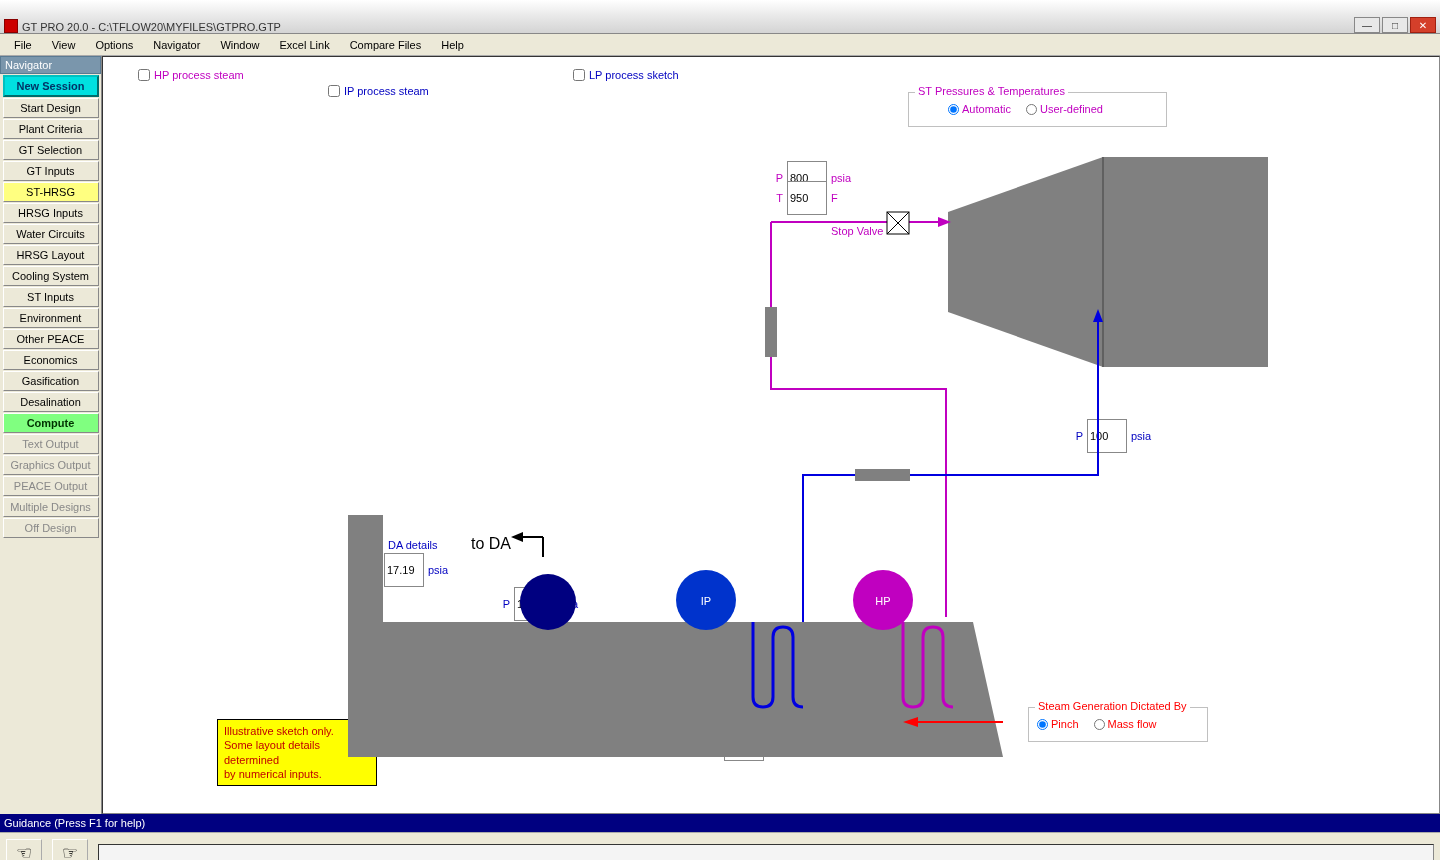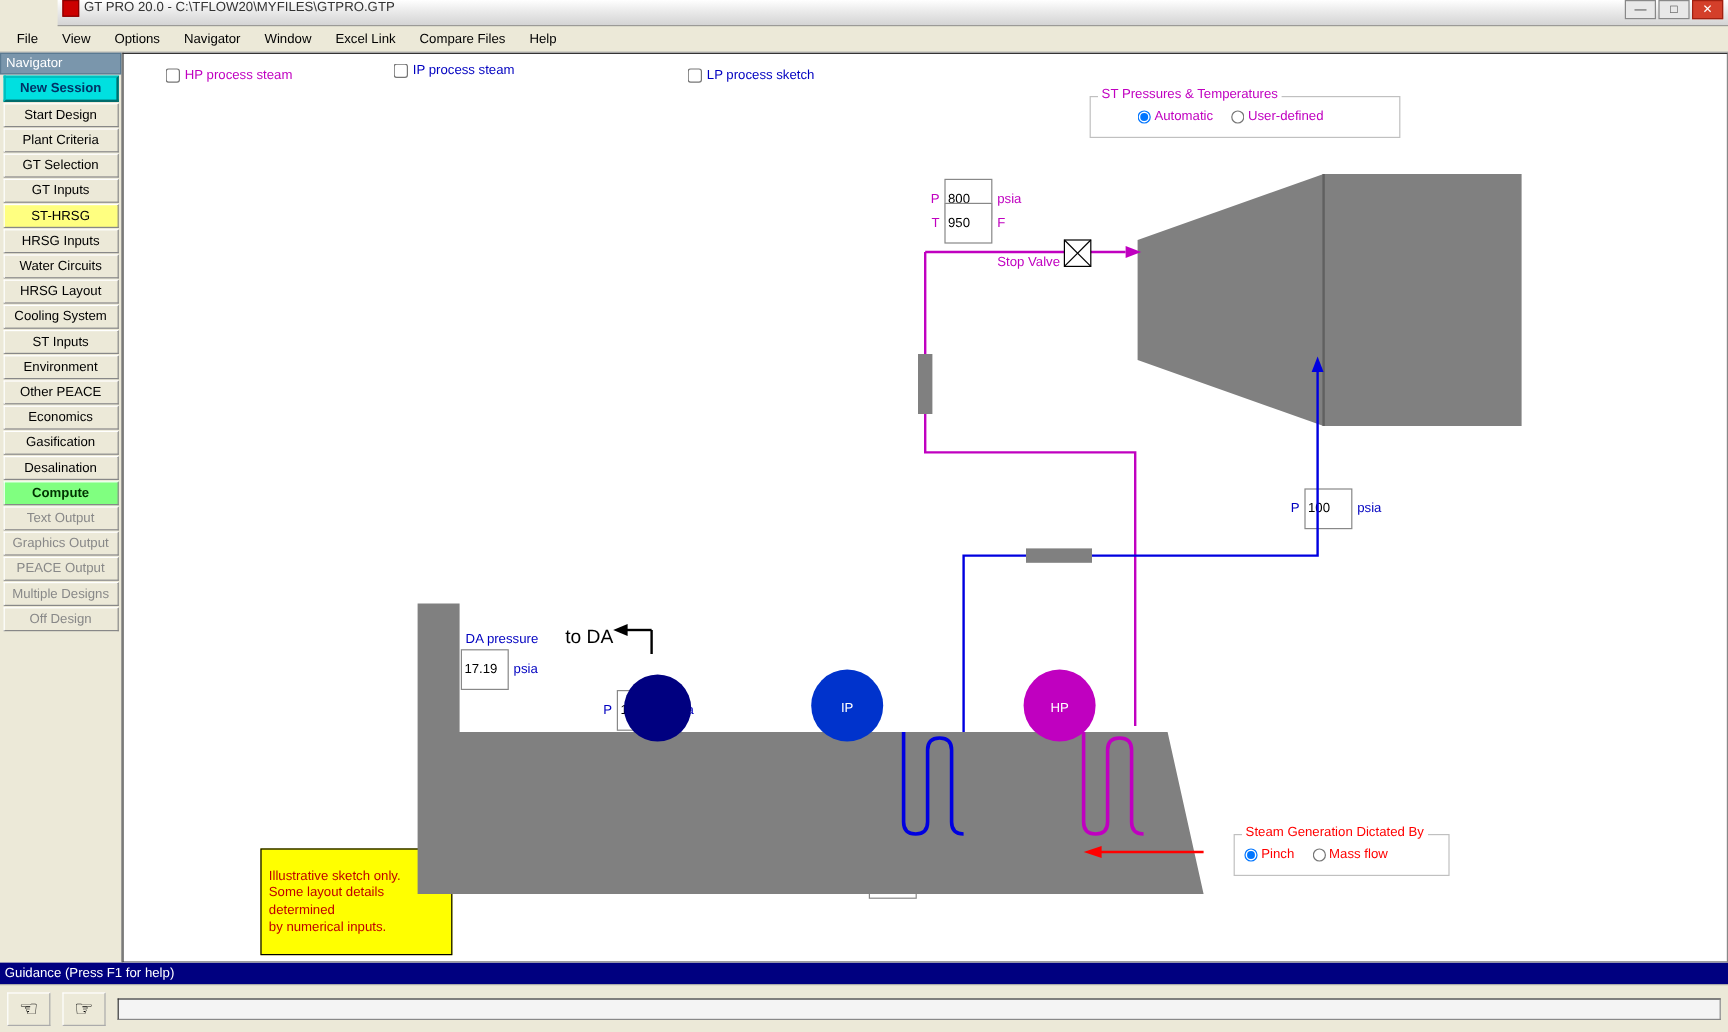--- a/index.html
+++ b/index.html
@@ -1,17 +1,17 @@
 <!DOCTYPE html>
 <html><head>
 <meta charset="utf-8">
 <style>
 *{box-sizing:border-box;margin:0;padding:0;font-family:"MS Sans Serif",Tahoma,Arial,sans-serif;font-size:11px;}
 body{background:#ece9d8;overflow:hidden;width:1440px;height:860px;}
-.titlebar{height:22px;background:linear-gradient(180deg,#ffffff 0%,#e8e8e8 50%,#d4d4d4 100%);border-bottom:1px solid #888;display:flex;align-items:flex-start;padding:0 4px;color:#333;margin-left:48px;}
+.titlebar{height:34px;background:linear-gradient(180deg,#ffffff 0%,#e8e8e8 50%,#d4d4d4 100%);border-bottom:1px solid #888;display:flex;align-items:flex-end;padding:0 4px;color:#333;}
 .titlebar .icon{width:14px;height:14px;background:#c00;margin-right:4px;border:1px solid #800;}
 .titlebar .title{flex:1;}
 .winbtns{display:flex;gap:2px;}
 .winbtn{width:26px;height:16px;border:1px solid #888;background:#e8e8e8;display:flex;align-items:center;justify-content:center;font-size:10px;}
 .winbtn.close{background:#d43f2a;color:#fff;border-color:#a02010;}
 .menubar{height:22px;background:#ece9d8;display:flex;align-items:center;padding:0 4px;border-bottom:1px solid #aaa;}
 .menubar span{padding:2px 10px;cursor:default;}
 .main{display:flex;height:calc(100% - 22px - 22px - 18px - 40px);}
 .navpanel{width:102px;background:#ece9d8;border-right:1px solid #888;}
 .navhead{background:#7a96ac;color:#fff;padding:2px 4px;border:1px solid #5a7a92;}
@@ -32,21 +32,21 @@
 .radio input{width:11px;height:11px;}
 .inputrow{position:absolute;display:flex;align-items:center;gap:4px;}
 .inputrow label{width:12px;text-align:right;}
 .inputrow.magenta label,.inputrow.magenta .unit{color:#c000c0;}
 .inputrow.blue label,.inputrow.blue .unit{color:#0000c0;}
 .txtinput{width:40px;height:17px;border:1px solid #888;background:#fff;padding:16px 2px;font-size:11px;}
 .stopvalve{position:absolute;color:#c000c0;}
 .dalabel{position:absolute;color:#0000c0;}
 .select{width:120px;height:18px;border:1px solid #888;background:#fff;padding:0 2px;display:flex;align-items:center;justify-content:space-between;}
 .select::after{content:"▼";font-size:8px;background:#e0e0e0;border-left:1px solid #888;padding:0 2px;}
-.note{position:absolute;background:#ffff00;border:1px solid #000;color:#c00000;padding:15px 6px;line-height:1.3;}
+.note{position:absolute;background:#ffff00;border:1px solid #000;color:#c00000;padding:4px 6px;line-height:1.3;}
 .tempred{position:absolute;color:#c00000;font-weight:bold;}
 .guidance{height:18px;background:#000080;color:#fff;padding:1px 4px;font-size:11px;display:flex;align-items:center;}
 .bottombar{height:40px;background:#ece9d8;display:flex;align-items:center;gap:10px;padding:0 6px;border-top:1px solid #aaa;}
 .handbtn{width:36px;height:28px;border:1px outset #fff;background:#ece9d8;display:flex;align-items:center;justify-content:center;font-size:18px;}
 .scrolltrack{flex:1;height:18px;background:#f4f4f4;border:1px inset #888;}
 
 .svgarea{position:absolute;left:0;top:0;width:100%;height:100%;pointer-events:none;}
 </style>
 </head>
 <body>
@@ -99,21 +99,21 @@
     <div class="navbtn dim">Multiple Designs</div>
     <div class="navbtn dim">Off Design</div>
   </div>
 
   <div class="canvas">
 
     <div class="chk hp" style="left:35px;top:12px;">
       <input type="checkbox" style="">
       <span>HP process steam</span>
     </div>
-    <div class="chk ip" style="left:225px;top:8px;">
+    <div class="chk ip" style="left:225px;top:28px;">
       <input type="checkbox" style="">
       <span>IP process steam</span>
     </div>
     <div class="chk lp" style="left:470px;top:12px;">
       <input type="checkbox" style="">
       <span>LP process sketch</span>
     </div>
 
     <div class="groupbox" style="left:805px;top:35px;width:259px;height:35px;padding-left:39px;">
       <div class="legend" style="color:#c000c0;">ST Pressures &amp; Temperatures</div>
@@ -140,21 +140,21 @@
     </div>
 
     <div class="stopvalve" style="left:728px;top:168px;">Stop Valve</div>
 
     <div class="inputrow blue" style="left:968px;top:362px;">
       <label>P</label>
       <input class="txtinput" value="100" style="">
       <span class="unit">psia</span>
     </div>
 
-    <div class="dalabel" style="left:285px;top:482px;">DA pressure</div>
+    <div class="dalabel" style="left:285px;top:482px;">DA details</div>
     <div class="inputrow blue" style="left:281px;top:496px;">
       <input class="txtinput" value="17.19" style="">
       <span class="unit">psia</span>
     </div>
 
     <div style="position:absolute;left:368px;top:478px;font-size:16px;">to DA</div>
 
     <div class="inputrow blue" style="left:395px;top:530px;">
       <label>P</label>
       <input class="txtinput" value="17.19" style="">

